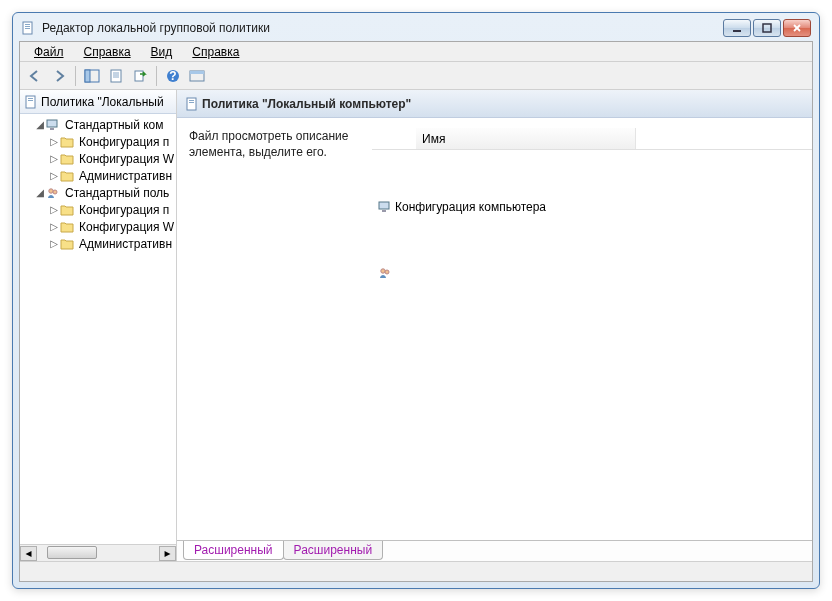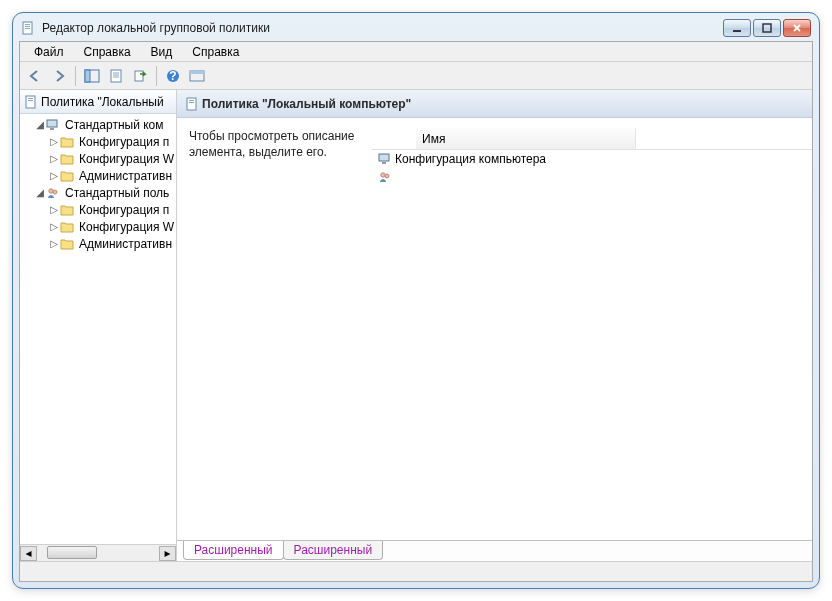--- a/index.html
+++ b/index.html
@@ -1,20 +1,20 @@
 <!DOCTYPE html>
 <html><head>
 <meta charset="utf-8">
 <style>
 * { margin: 0; padding: 0; box-sizing: border-box; font-family: "Segoe UI", Tahoma, sans-serif; font-size: 12px; }
 body { background: #fff; width: 832px; height: 601px; padding: 12px; }
 .window {
   width: 808px; height: 577px;
   border: 1px solid #4a7ab0;
-  border-radius: 11px;
+  border-radius: 6px;
   background: linear-gradient(180deg, #e8f0f8 0%, #dce8f4 100%);
   padding: 6px;
   display: flex; flex-direction: column;
   box-shadow: 0 2px 8px rgba(0,0,0,0.15);
 }
 .titlebar {
   display: flex; align-items: center; height: 22px;
   padding: 0 2px 4px 2px;
 }
 .titlebar .title { flex: 1; color: #1a1a1a; padding-left: 4px; }
@@ -37,21 +37,21 @@
   flex: 1; background: #fff;
   border: 1px solid #a9a9a9;
   display: flex; flex-direction: column;
 }
 .menubar {
   display: flex; height: 20px; align-items: center;
   background: #f0f0f0;
   border-bottom: 1px solid #d0d0d0;
   padding: 0 4px;
 }
-.menubar .menu-item { padding: 2px 10px; cursor: pointer; }
+.menubar .menu-item { padding: 2px 10px; cursor: pointer; text-decoration: underline; }
 
 .toolbar {
   display: flex; height: 28px; align-items: center;
   background: #f0f0f0;
   border-bottom: 1px solid #d0d0d0;
   padding: 0 4px; gap: 2px;
 }
 .tool-btn {
   width: 22px; height: 22px;
   display: flex; align-items: center; justify-content: center;
@@ -99,21 +99,21 @@
   display: flex; height: 22px; align-items: center;
   border-bottom: 1px solid #e0e0e0;
 }
 .list-header .col {
   padding: 0 6px; height: 100%; display: flex; align-items: center;
   border-right: 1px solid #e4e4e4;
   background: linear-gradient(180deg,#fdfdfd,#f0f0f0);
   cursor: pointer;
   margin-left: 44px;
 }
-.list-item { display: flex; align-items: center; height: 18px; padding: 0 6px; cursor: pointer; }
+.list-item { display: flex; align-items: center; height: 18px; padding: 0 6px; cursor: pointer; margin-top: 48px; }
 
 .tabs {
   height: 21px; border-top: 1px solid #c0c0c0;
   display: flex; align-items: flex-start; padding-left: 6px;
   background: #fdfdfd;
 }
 .tab {
   padding: 2px 10px; border: 1px solid #b0b0b0; border-top: none;
   border-bottom-left-radius: 4px; border-bottom-right-radius: 4px;
   margin-right: -1px; cursor: pointer;
@@ -300,21 +300,21 @@
         <div class="detail-header">
           <span class="icon-doc"><svg viewBox="0 0 14 14">
                 <rect x="2" y="1" width="9" height="12" fill="#fff" stroke="#6a8ab0"></rect>
                 <rect x="4" y="3" width="5" height="1" fill="#88a8c8"></rect>
                 <rect x="4" y="5" width="5" height="1" fill="#88a8c8"></rect>
               </svg></span>
           <span>Политика "Локальный компьютер"</span>
         </div>
         <div class="detail-body">
           <div class="desc-col">
-            <span>Чтобы просмотреть описание элемента, выделите его.</span>
+            <span>Файл просмотреть описание элемента, выделите его.</span>
           </div>
           <div class="list-col">
             <div class="list-header">
               <div class="col" style="width:220px">Имя</div>
             </div>
             <div id="list-items">
                 <div class="list-item">
                   <span class="icon-comp"><svg viewBox="0 0 14 12">
                       <rect x="1" y="1" width="10" height="7" fill="#cde" stroke="#578"></rect>
                       <rect x="4" y="9" width="4" height="2" fill="#99a"></rect>

